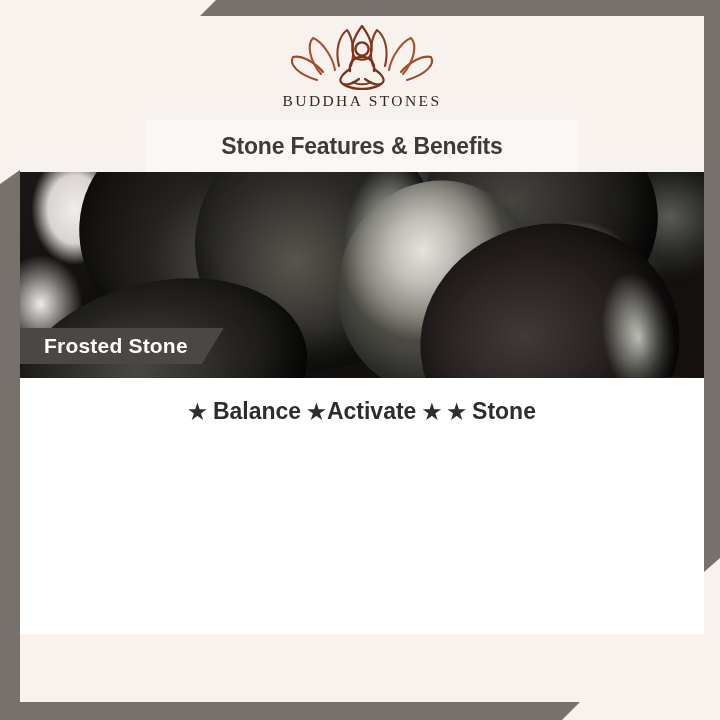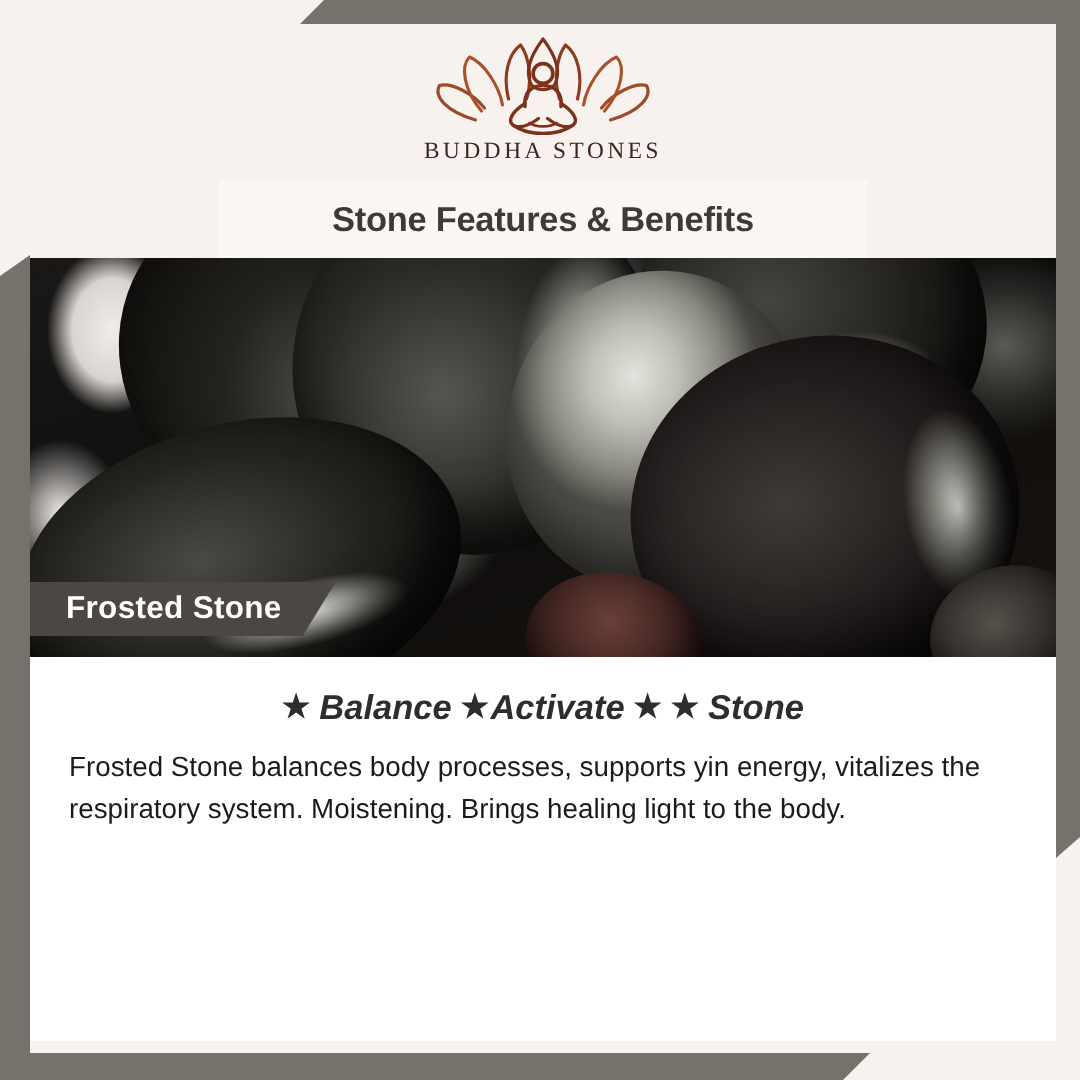--- a/index.html
+++ b/index.html
@@ -113,21 +113,21 @@
     font-size: 23px;
     letter-spacing: -0.2px;
     color: #3d3b38;
     white-space: nowrap;
   }
 
   
   .photo {
     position: relative;
     width: 684px;
-    height: 266px;
+    height: 206px;
     overflow: hidden;
     background: #0c0a09;
   }
   .photo-bg {
     position: absolute;
     inset: 0;
     background:
       radial-gradient(ellipse 70px 90px at 8% 18%, #f0ecea 0%, #d9d4d1 38%, rgba(217,212,209,0) 62%),
       radial-gradient(ellipse 60px 70px at 3% 64%, #efebe9 0%, rgba(239,235,233,0) 70%),
       radial-gradient(ellipse 120px 110px at 51% 14%, #7e8079 0%, #40423f 40%, rgba(30,30,28,0) 72%),
@@ -257,21 +257,21 @@
     display: flex;
     align-items: center;
     gap: 6px;
   }
   .benefit-group.tight { gap: 1px; }
   .star {
     font-size: 21px;
     line-height: 1;
     color: #2f2d2b;
   }
-  .benefit-label { line-height: 1; font-style: italic; }
+  .benefit-label { line-height: 1; }
 
   .description {
     margin-top: 14px;
     font-size: 18.5px;
     line-height: 1.52;
     color: #1d1b1a;
     text-align: left;
     padding: 0 12px;
   }
 </style>
@@ -353,18 +353,17 @@
         </div>
         <div class="benefit-group">
           <span class="star">★</span>
         </div>
         <div class="benefit-group">
           <span class="star">★</span>
           <span class="benefit-label">Stone</span>
         </div>
       </div>
 
-      <p class="description">Frosted Stone balances body processes, supports yin energy, vitalizes the respiratory system. Moistening. Brings healing light to the body.</p>
 
     </div>
 
   </div>
 </div>
 
 </body></html>

